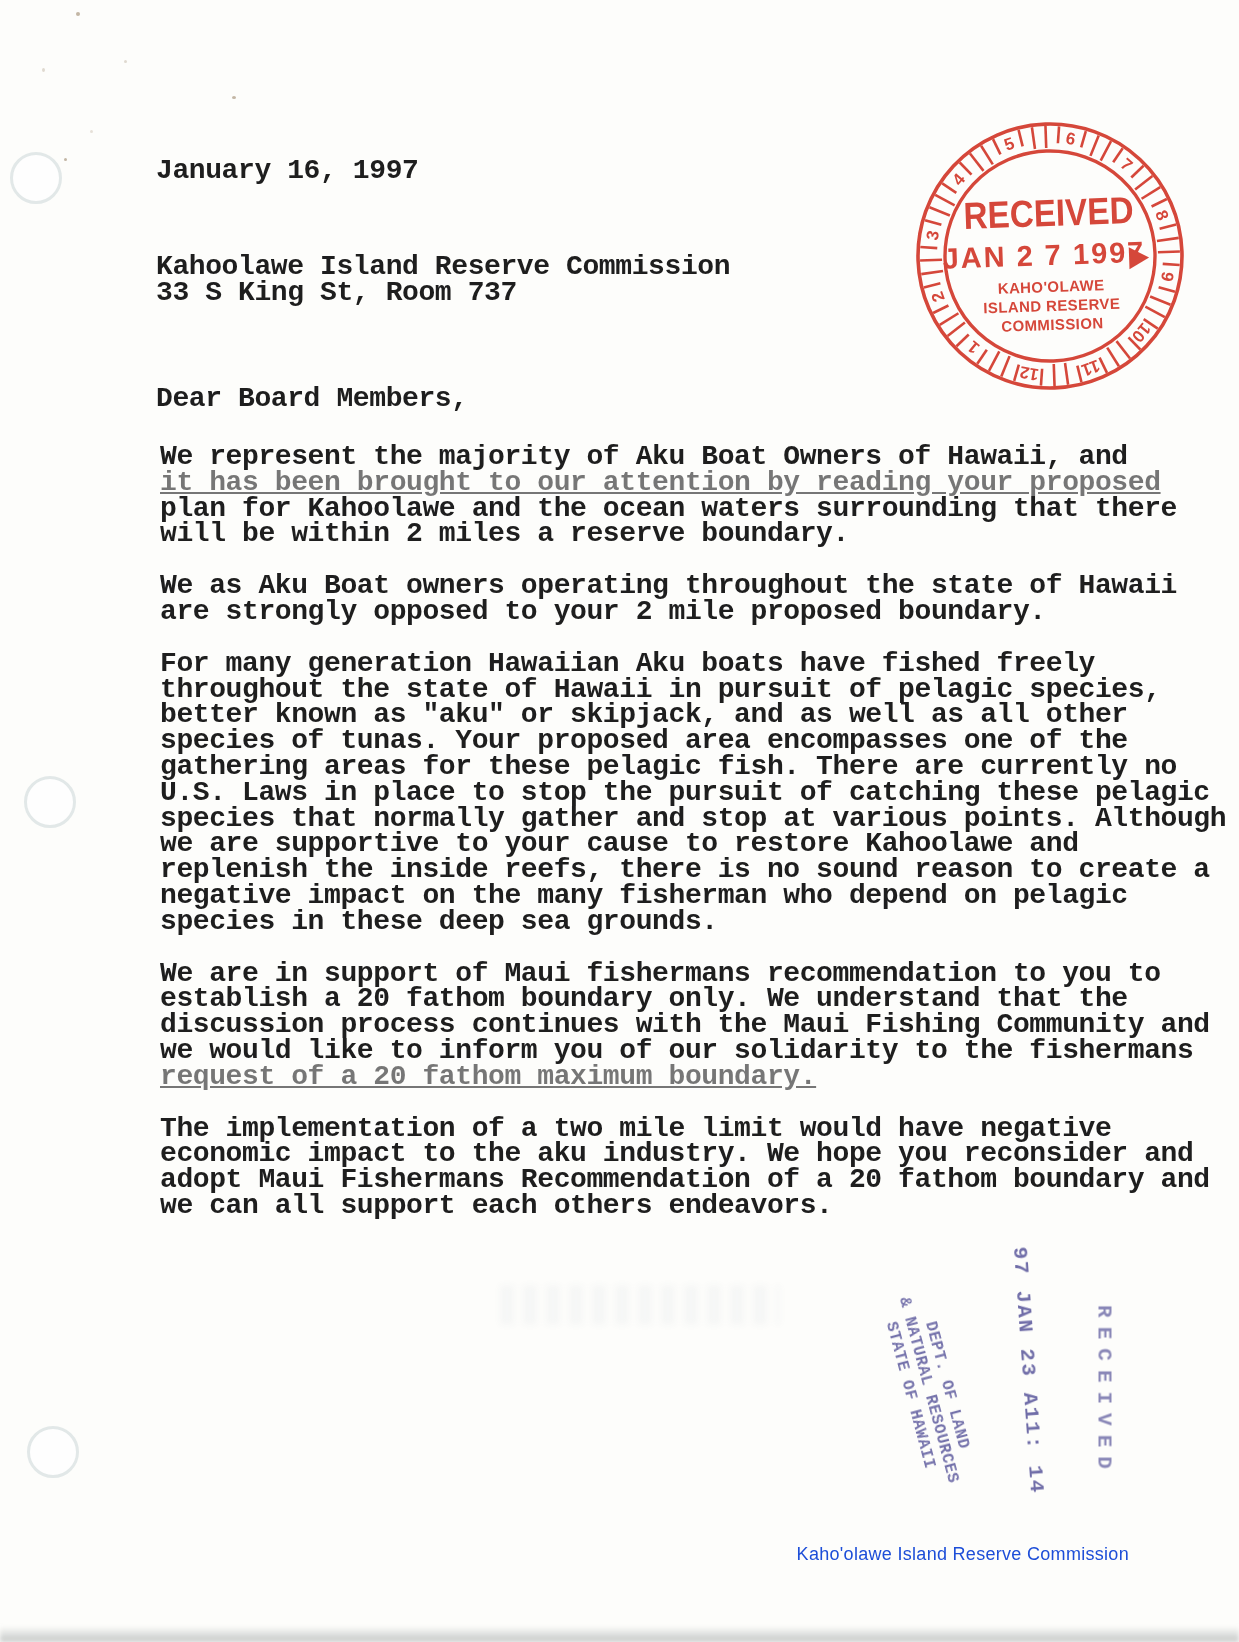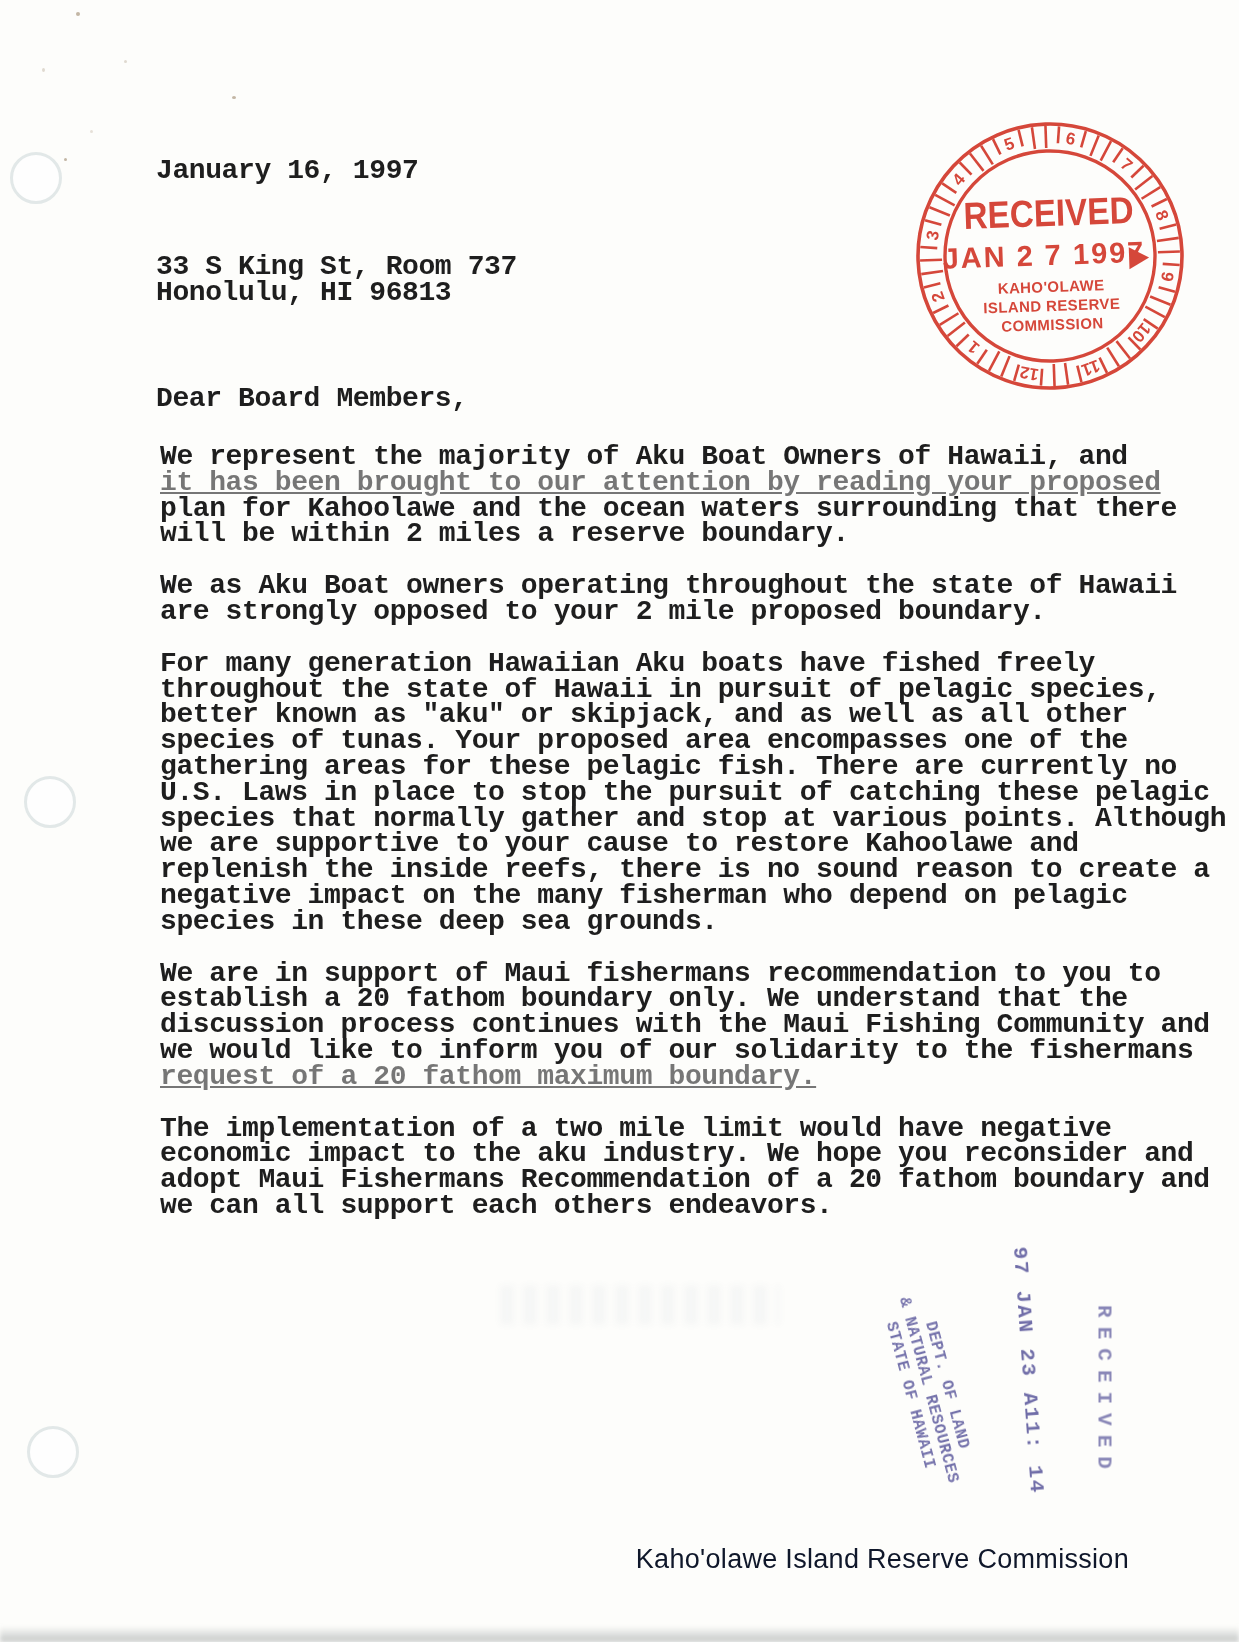--- a/index.html
+++ b/index.html
@@ -75,21 +75,21 @@
     transform:rotate(86deg);
   }
   .dlnr-agency{
     left:798px;top:1362px;width:260px;text-align:center;
     font-size:16px;line-height:19px;letter-spacing:.5px;opacity:.85;
     transform:rotate(75deg);
   }
   
   .footer-watermark{
     position:absolute;right:110px;top:1544px;
-    font-size:27px;color:#0f172a;letter-spacing:.3px;
+    font-size:18px;color:#1d4ed8;letter-spacing:.3px;
   }
   
   .hole{
     position:absolute;width:46px;height:46px;border-radius:50%;
     border:3px solid #e2e8e8;background:#fefefe;
   }
   .hole1{left:10px;top:152px;}
   .hole2{left:24px;top:776px;}
   .hole3{left:27px;top:1426px;}
   .bottom-shadow{
@@ -114,21 +114,21 @@
   <div class="hole hole3"></div>
 
   <div class="speck" style="left:76px;top:12px;width:4px;height:4px;"></div>
   <div class="speck" style="left:232px;top:96px;width:4px;height:3px;"></div>
   <div class="speck" style="left:64px;top:158px;width:3px;height:3px;"></div>
   <div class="speck" style="left:124px;top:60px;width:3px;height:3px;opacity:.5;"></div>
   <div class="speck" style="left:42px;top:68px;width:3px;height:4px;opacity:.5;"></div>
   <div class="speck" style="left:90px;top:130px;width:3px;height:3px;opacity:.4;"></div>
 
   <div class="type date-line">January 16, 1997</div>
-  <div class="type recipient"><div class="letter-line">33 S King St, Room 737</div><div class="letter-line">Honolulu, HI 96813</div></div>
+  <div class="type recipient"><div class="letter-line">Kahoolawe Island Reserve Commission</div><div class="letter-line">33 S King St, Room 737</div></div>
   <div class="type salutation">Dear Board Members,</div>
   <div class="type letter-body"><div class="para"><span class="letter-line">We represent the majority of Aku Boat Owners of Hawaii, and</span><span class="letter-line faded">it has been brought to our attention by reading your proposed</span><span class="letter-line">plan for Kahoolawe and the ocean waters surrounding that there</span><span class="letter-line">will be within 2 miles a reserve boundary.</span></div><div class="para"><span class="letter-line">We as Aku Boat owners operating throughout the state of Hawaii</span><span class="letter-line">are strongly opposed to your 2 mile proposed boundary.</span></div><div class="para"><span class="letter-line">For many generation Hawaiian Aku boats have fished freely</span><span class="letter-line">throughout the state of Hawaii in pursuit of pelagic species,</span><span class="letter-line">better known as "aku" or skipjack, and as well as all other</span><span class="letter-line">species of tunas. Your proposed area encompasses one of the</span><span class="letter-line">gathering areas for these pelagic fish. There are currently no</span><span class="letter-line">U.S. Laws in place to stop the pursuit of catching these pelagic</span><span class="letter-line">species that normally gather and stop at various points. Although</span><span class="letter-line">we are supportive to your cause to restore Kahoolawe and</span><span class="letter-line">replenish the inside reefs, there is no sound reason to create a</span><span class="letter-line">negative impact on the many fisherman who depend on pelagic</span><span class="letter-line">species in these deep sea grounds.</span></div><div class="para"><span class="letter-line">We are in support of Maui fishermans recommendation to you to</span><span class="letter-line">establish a 20 fathom boundary only. We understand that the</span><span class="letter-line">discussion process continues with the Maui Fishing Community and</span><span class="letter-line">we would like to inform you of our solidarity to the fishermans</span><span class="letter-line faded">request of a 20 fathom maximum boundary.</span></div><div class="para"><span class="letter-line">The implementation of a two mile limit would have negative</span><span class="letter-line">economic impact to the aku industry. We hope you reconsider and</span><span class="letter-line">adopt Maui Fishermans Recommendation of a 20 fathom boundary and</span><span class="letter-line">we can all support each others endeavors.</span></div></div>
 
   <div class="stamp-red">
     <svg width="274" height="274" viewBox="0 0 274 274">
       <circle class="dial-circle" cx="137" cy="137" r="132" stroke-width="3.6"></circle>
       <circle class="dial-circle" cx="137" cy="137" r="105" stroke-width="3.4"></circle>
     <text x="57.37345784329587" y="225.4342342318099" transform="rotate(222 57.37345784329587 225.4342342318099)" class="dial-num">1</text>
         <text x="23.82427456087673" y="173.77302233061874" transform="rotate(252 23.82427456087673 173.77302233061874)" class="dial-num">2</text>
         <text x="20.60043551267711" y="112.25850879268673" transform="rotate(282 20.60043551267711 112.25850879268673)" class="dial-num">3</text>

